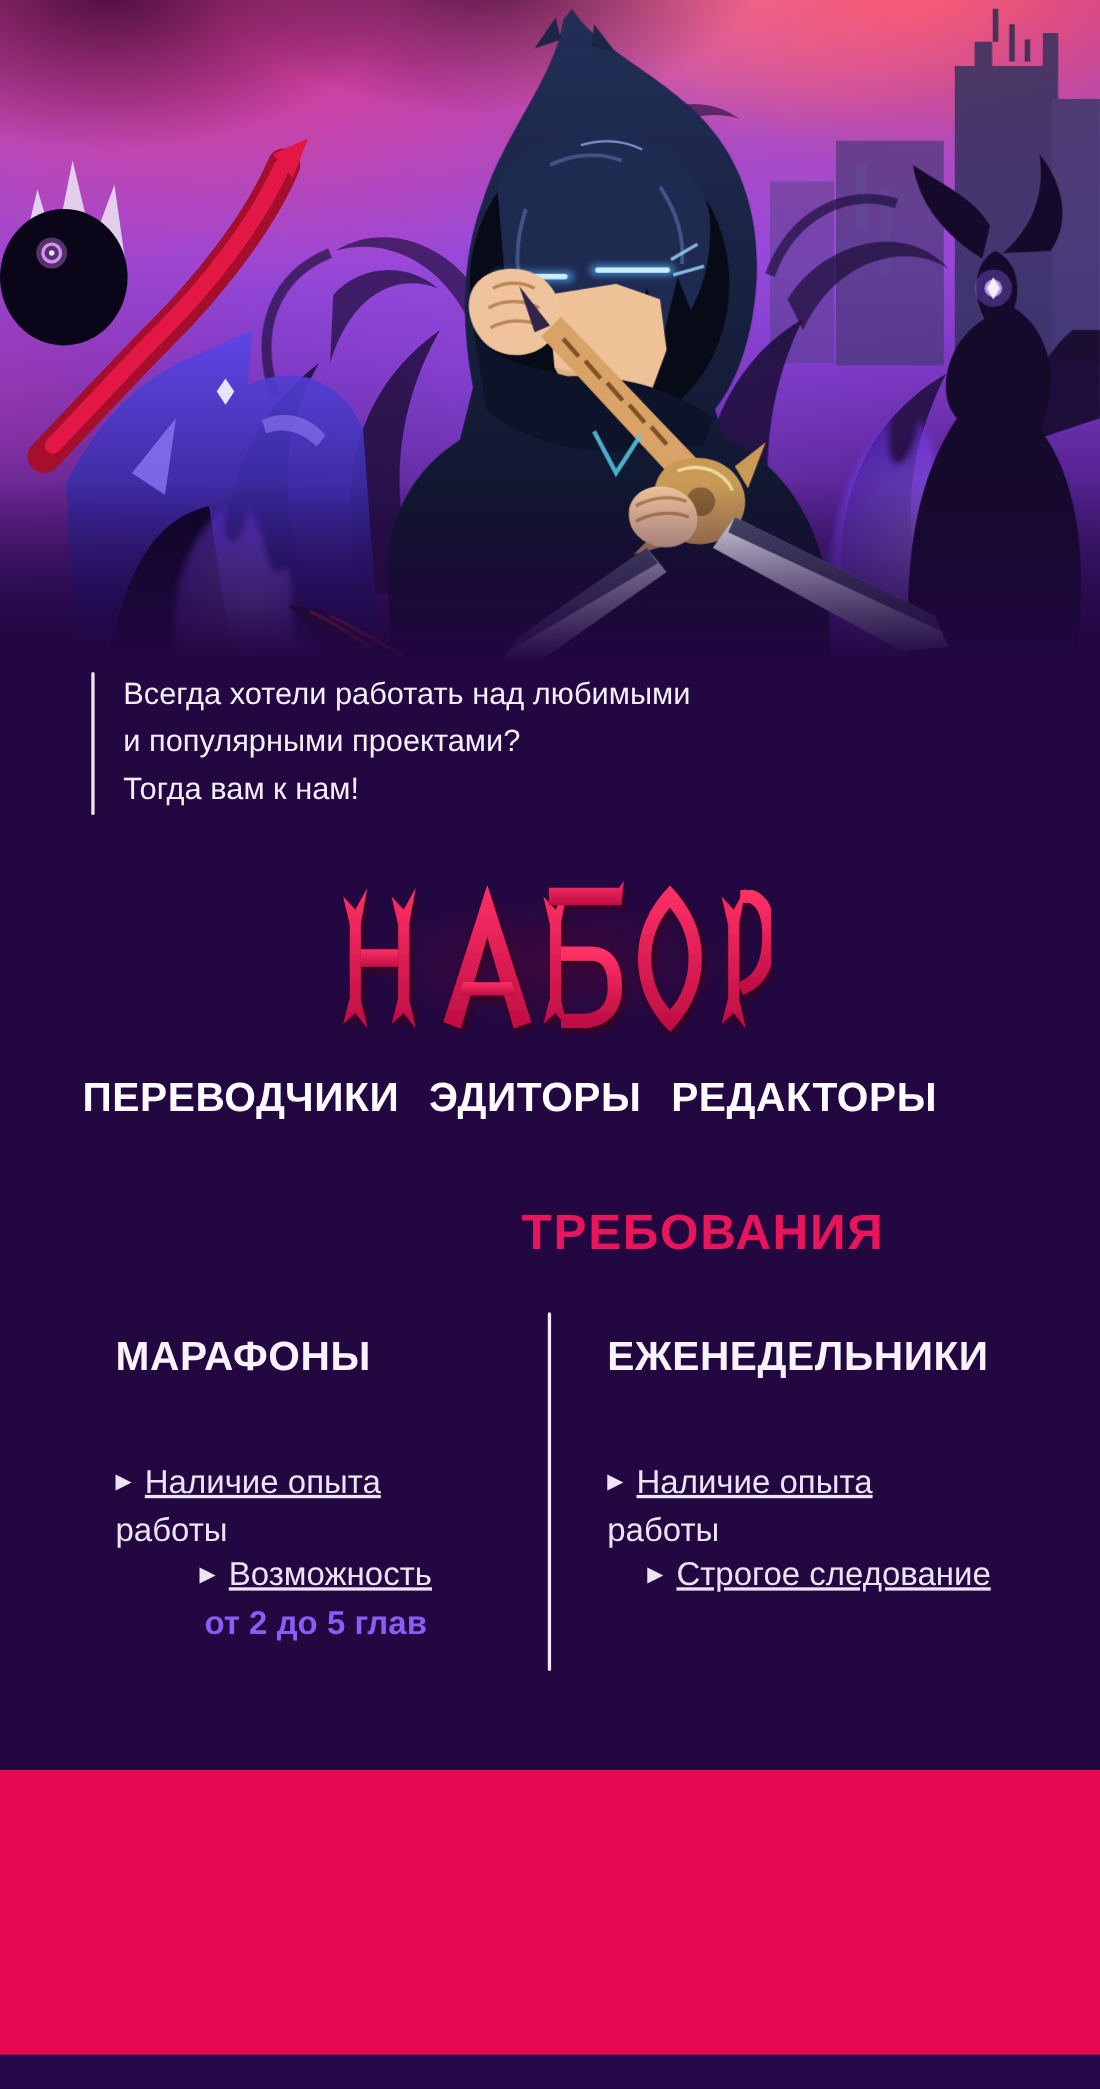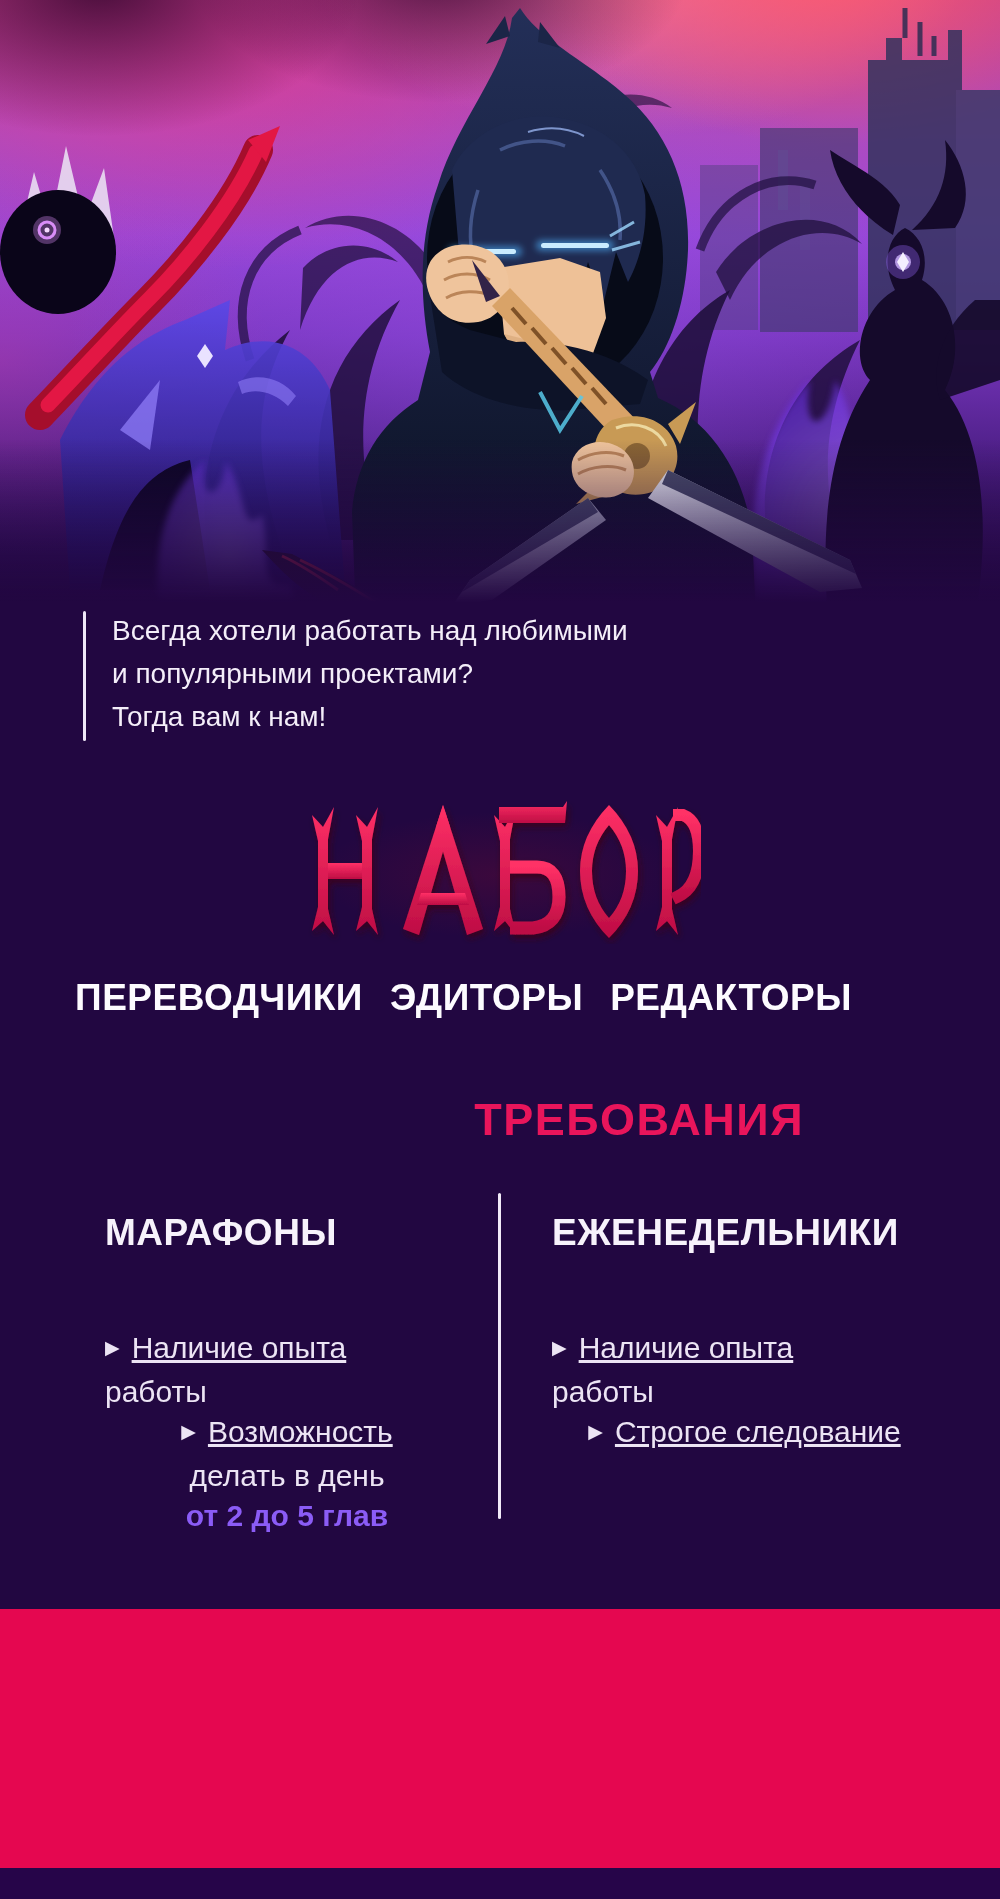--- a/index.html
+++ b/index.html
@@ -277,21 +277,21 @@
   <span>РЕДАКТОРЫ</span>
 </div>
 
   <div class="req-heading">ТРЕБОВАНИЯ</div>
 
   <div class="columns">
   <div class="col">
     <div class="col-heading">МАРАФОНЫ</div>
     <div class="col-items">
           <div class="req-item"><span class="bullet">▶</span><span class="seg first">Наличие опыта</span><span class="seg">работы</span></div>
-          <div class="req-item"><span class="bullet">▶</span><span class="seg first">Возможность</span><span class="seg">делать в день</span><span class="seg bold">от 2 до 5 глав</span></div>
+          <div class="req-item"><span class="bullet">▶</span><span class="seg first">Возможность</span><span class="seg bold">от 2 до 5 глав</span></div>
         </div>
   </div>
 
   <div class="col">
     <div class="col-heading">ЕЖЕНЕДЕЛЬНИКИ</div>
     <div class="col-items">
           <div class="req-item"><span class="bullet">▶</span><span class="seg first">Наличие опыта</span><span class="seg">работы</span></div>
           <div class="req-item"><span class="bullet">▶</span><span class="seg first">Строгое следование</span></div>
         </div>
   </div>

